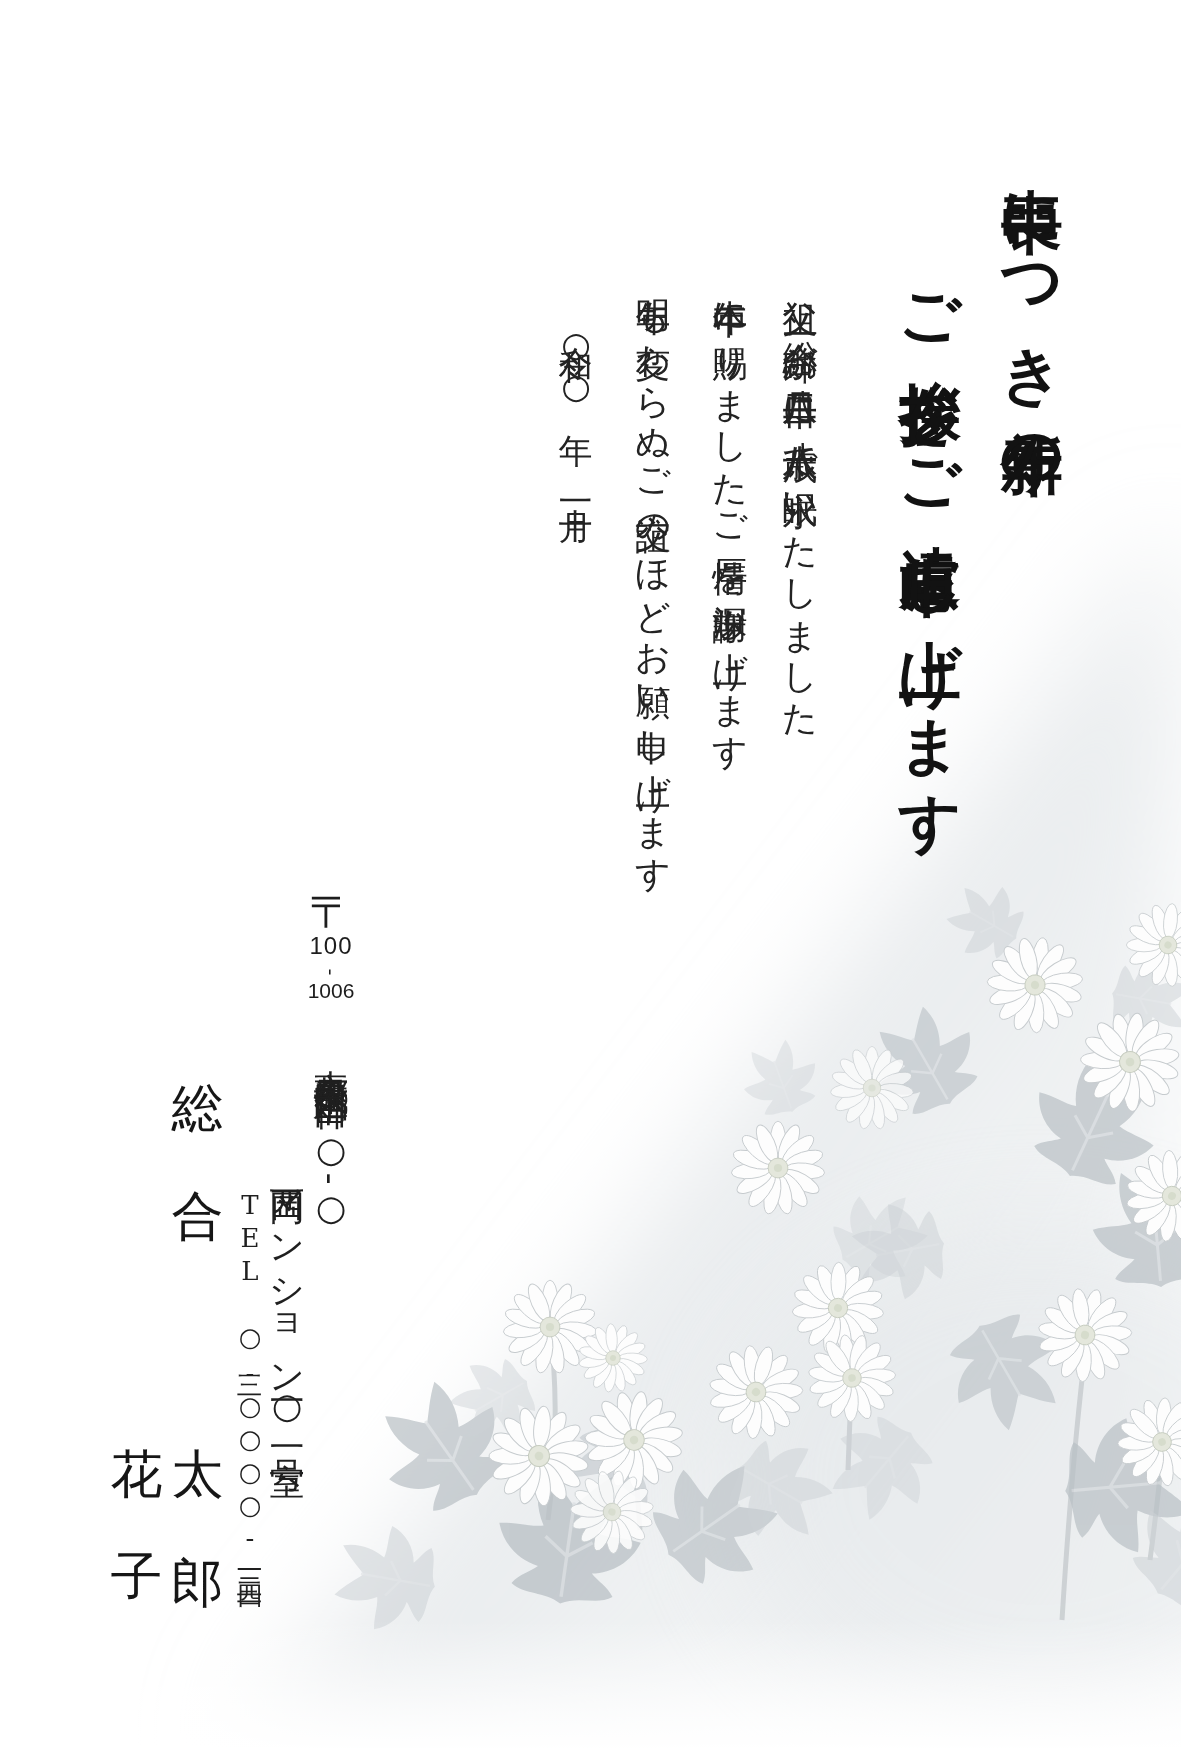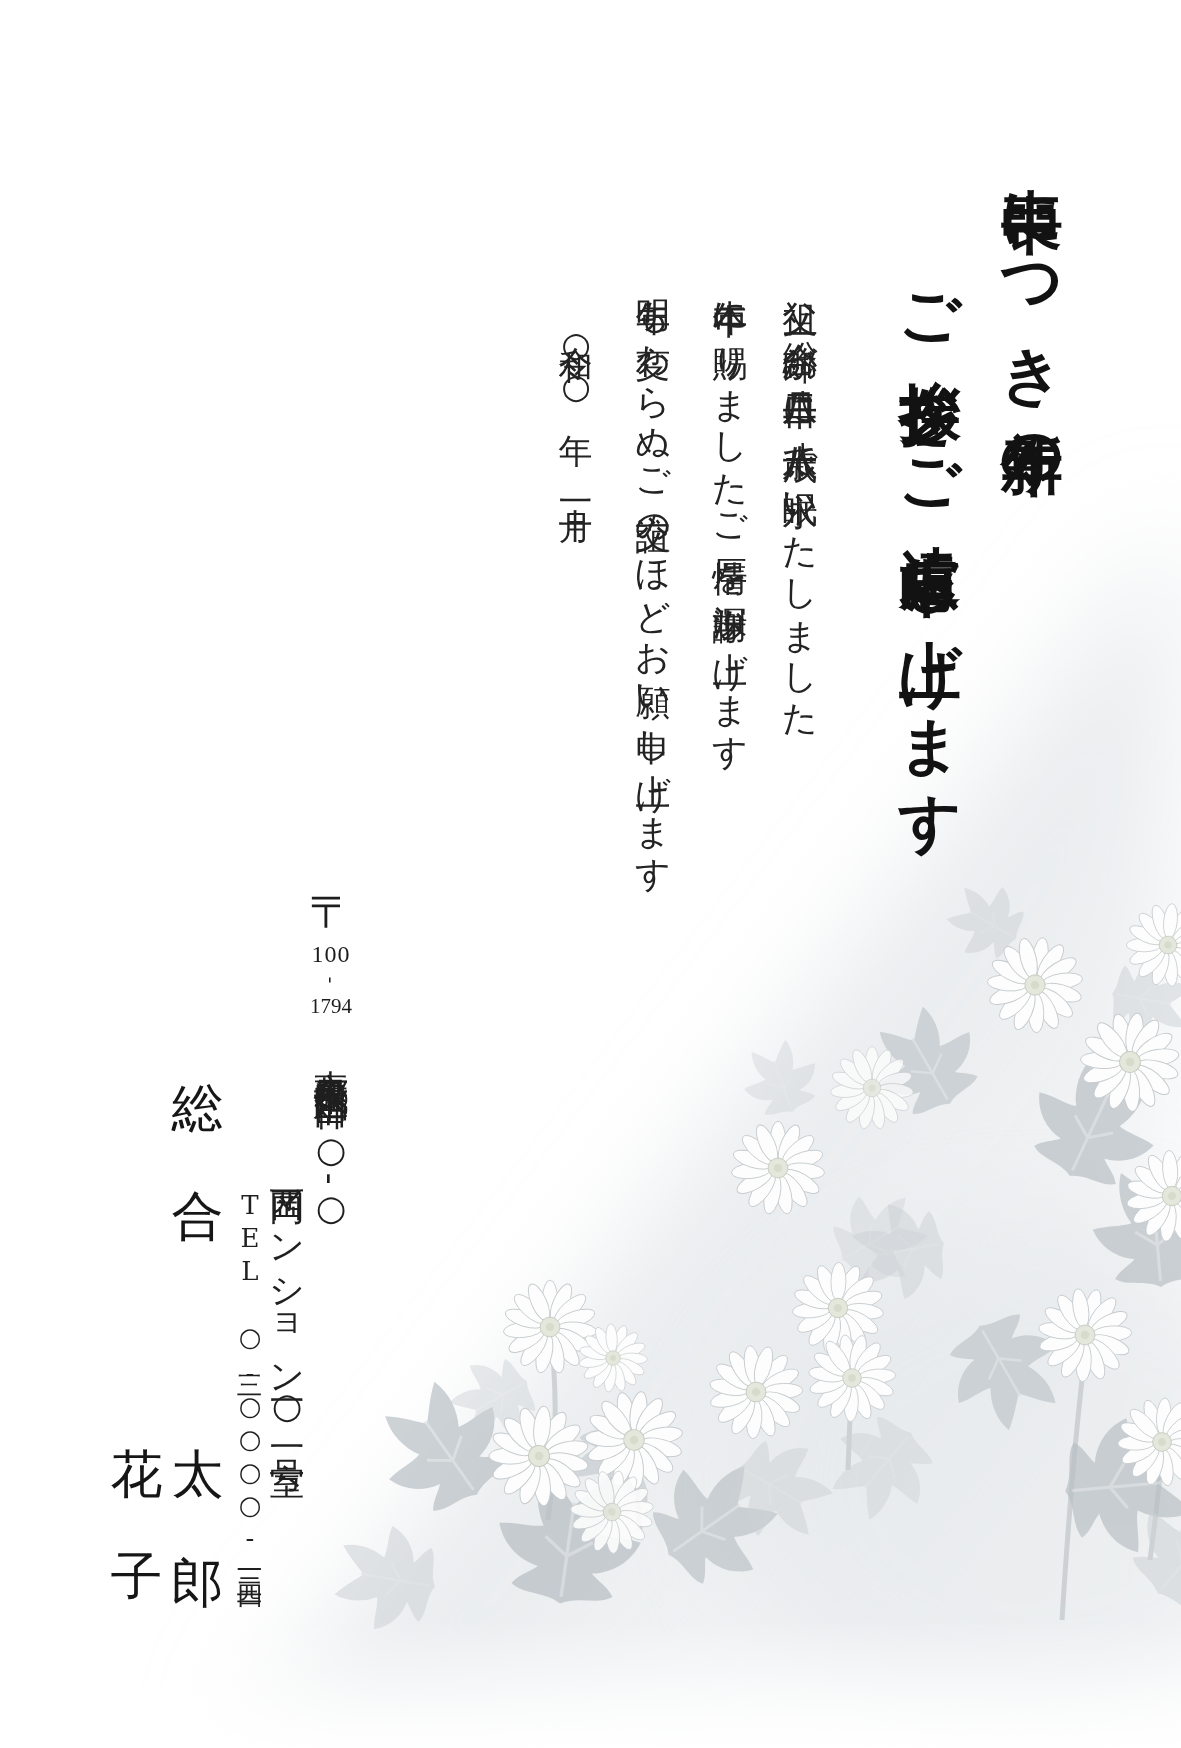--- a/index.html
+++ b/index.html
@@ -36,21 +36,21 @@
   #body-line2 { left:712px; top:272px; }
   #body-line3 { left:635px; top:272px; }
   #date-line  { left:559px; top:320px; font-size:34px; letter-spacing:2px; }
 
   
   #postal-block {
     position:absolute; left:299px; top:890px; width:64px;
     text-align:center; line-height:1;
   }
   #postal-mark { font-size:44px; font-weight:400; display:block; letter-spacing:0; }
-  .postal-num  { display:block; font-family:Liberation Serif, serif; font-size:24px; margin-top:8px; letter-spacing:1px; }
+  .postal-num  { display:block; font-family:Liberation Sans, sans-serif; font-size:24px; letter-spacing:1px; }
   #postal-code-bottom { font-size:21px; letter-spacing:0; }
   .rot90 { display:block; transform:rotate(90deg); font-size:20px; height:16px; line-height:16px; margin-top:6px; }
 
   .addr { font-size:35px; letter-spacing:3px; color:#1f1f1f; }
   #address-line1 { left:313px; top:1042px; }
   #address-line2 { left:269px; top:1162px; }
   #tel-line {
     left:237px; top:1190px;
     font-size:26px; letter-spacing:3px;
     text-orientation:upright; color:#1f1f1f;
@@ -167,21 +167,21 @@
 
   <div id="body-line1" class="vtext bodyline">祖父　総合一郎が八月十二日に八十八歳で永眠いたしました</div>
   <div id="body-line2" class="vtext bodyline">本年中に賜りましたご厚情を深謝申し上げます</div>
   <div id="body-line3" class="vtext bodyline">明年も変わらぬご交誼のほどお願い申し上げます</div>
   <div id="date-line" class="vtext bodyline">令和○○年　　十一月</div>
 
   <div id="postal-block">
     <span id="postal-mark">〒</span>
     <span class="postal-num">100</span>
     <span class="rot90">-</span>
-    <span class="postal-num" id="postal-code-bottom">1794</span>
+    <span class="postal-num" id="postal-code-bottom">1006</span>
   </div>
 
   <div id="address-line1" class="vtext addr">東京都千代田区西神田○-○-○</div>
   <div id="address-line2" class="vtext addr">西岡マンション一○一号室</div>
   <div id="tel-line" class="vtext">TEL ○三-○○○○-一二三四</div>
 
   <div id="family-name" class="vtext name">総合</div>
   <div id="given-name1" class="vtext name">太郎</div>
   <div id="given-name2" class="vtext name">花子</div>
 

